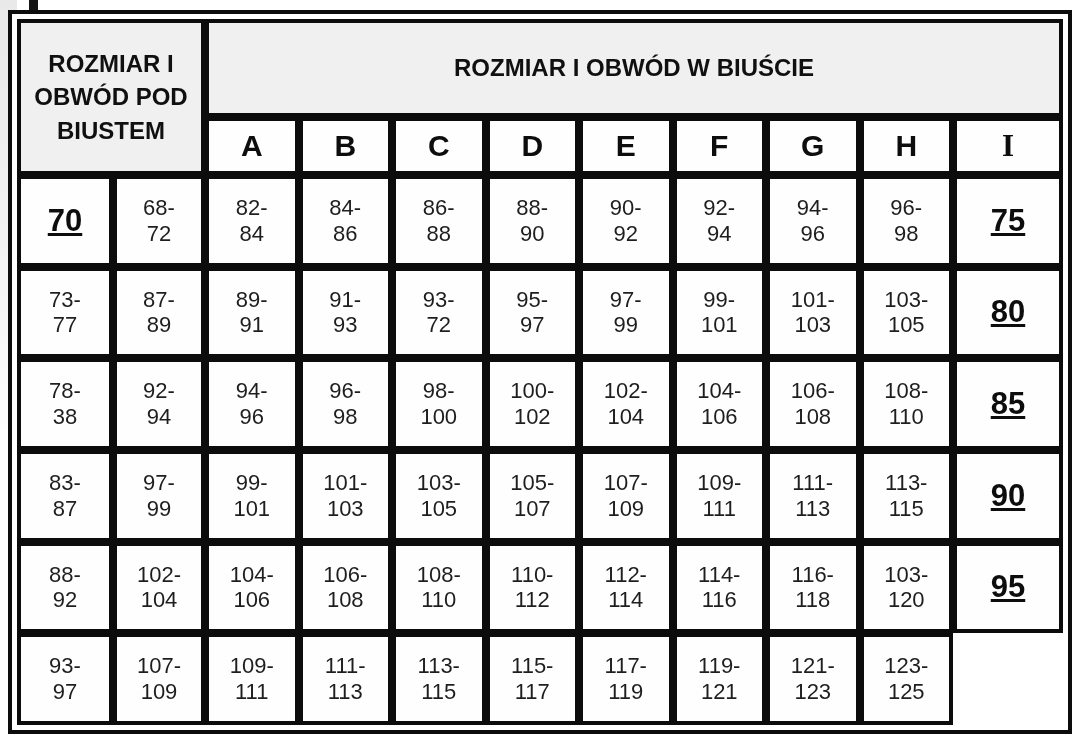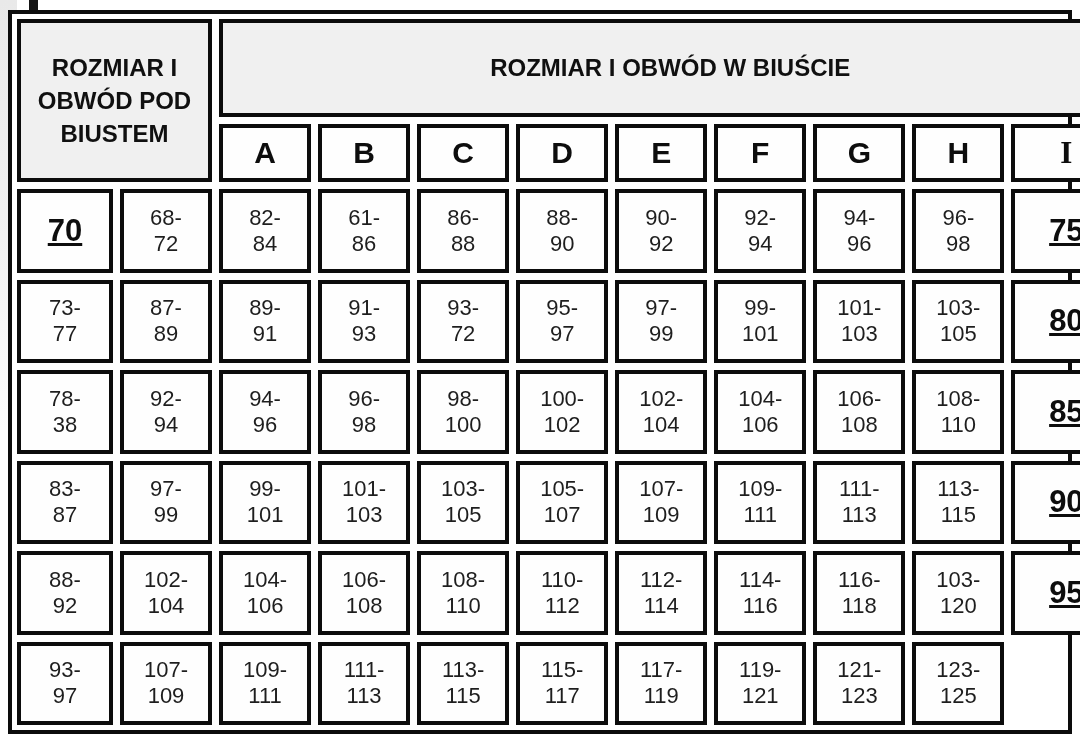--- a/index.html
+++ b/index.html
@@ -36,21 +36,21 @@
     border: 4px solid #0c0c0c;
     padding: 5px;
     box-sizing: border-box;
     background: #ffffff;
   }
   .grid {
     display: grid;
     width: 100%; height: 100%;
     grid-template-columns: 96px 92px repeat(8, 1fr) 110px;
     grid-template-rows: 98px 58px repeat(6, 1fr);
-    gap: 7px;
+    gap: 0;
   }
   .c {
     border: 4px solid #0c0c0c;
     background: #fefefe;
     display: flex;
     align-items: center;
     justify-content: center;
     text-align: center;
     box-sizing: border-box;
     color: #1e1e1e;
@@ -111,21 +111,21 @@
       <div class="c lt">D</div>
       <div class="c lt">E</div>
       <div class="c lt">F</div>
       <div class="c lt">G</div>
       <div class="c lt">H</div>
       <div class="c lt ser">I</div>
 
       <div class="c sz">70</div>
       <div class="c v">68-72</div>
       <div class="c v">82-84</div>
-      <div class="c v">61-86</div>
+      <div class="c v">84-86</div>
       <div class="c v">86-88</div>
       <div class="c v">88-90</div>
       <div class="c v">90-92</div>
       <div class="c v">92-94</div>
       <div class="c v">94-96</div>
       <div class="c v">96-98</div>
 
       <div class="c sz">75</div>
       <div class="c v">73-77</div>
       <div class="c v">87-89</div>

